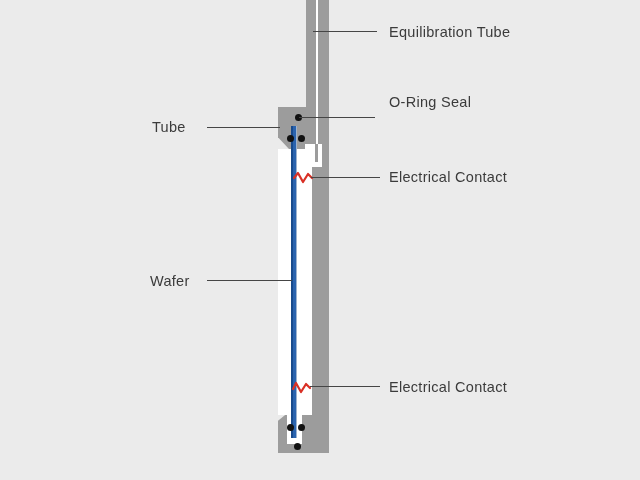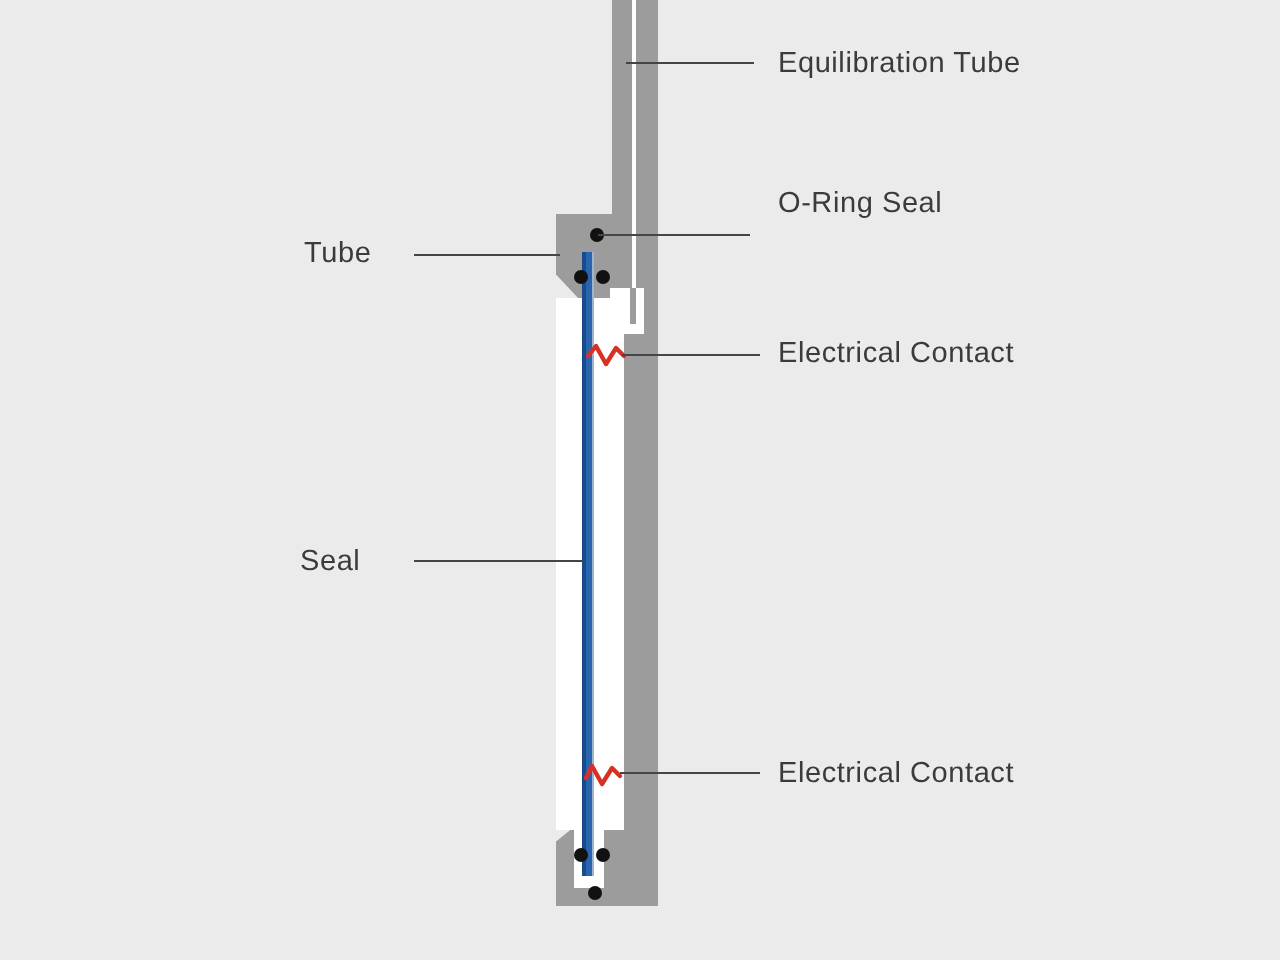--- a/index.html
+++ b/index.html
@@ -90,16 +90,16 @@
   <div class="leader" style="left:299px;top:117px;width:76px;"></div>
   <div class="leader" style="left:207px;top:127px;width:73px;"></div>
   <div class="leader" style="left:311px;top:177px;width:69px;"></div>
   <div class="leader" style="left:207px;top:280px;width:85px;"></div>
   <div class="leader" style="left:310px;top:386px;width:70px;"></div>
 
   <div class="label" style="left:389px;top:25px;">Equilibration Tube</div>
   <div class="label" style="left:389px;top:95px;">O-Ring Seal</div>
   <div class="label" style="left:152px;top:120px;">Tube</div>
   <div class="label" style="left:389px;top:170px;">Electrical Contact</div>
-  <div class="label" style="left:150px;top:274px;">Seal</div>
+  <div class="label" style="left:150px;top:274px;">Wafer</div>
   <div class="label" style="left:389px;top:380px;">Electrical Contact</div>
 
 </div>
 
 </body></html>

